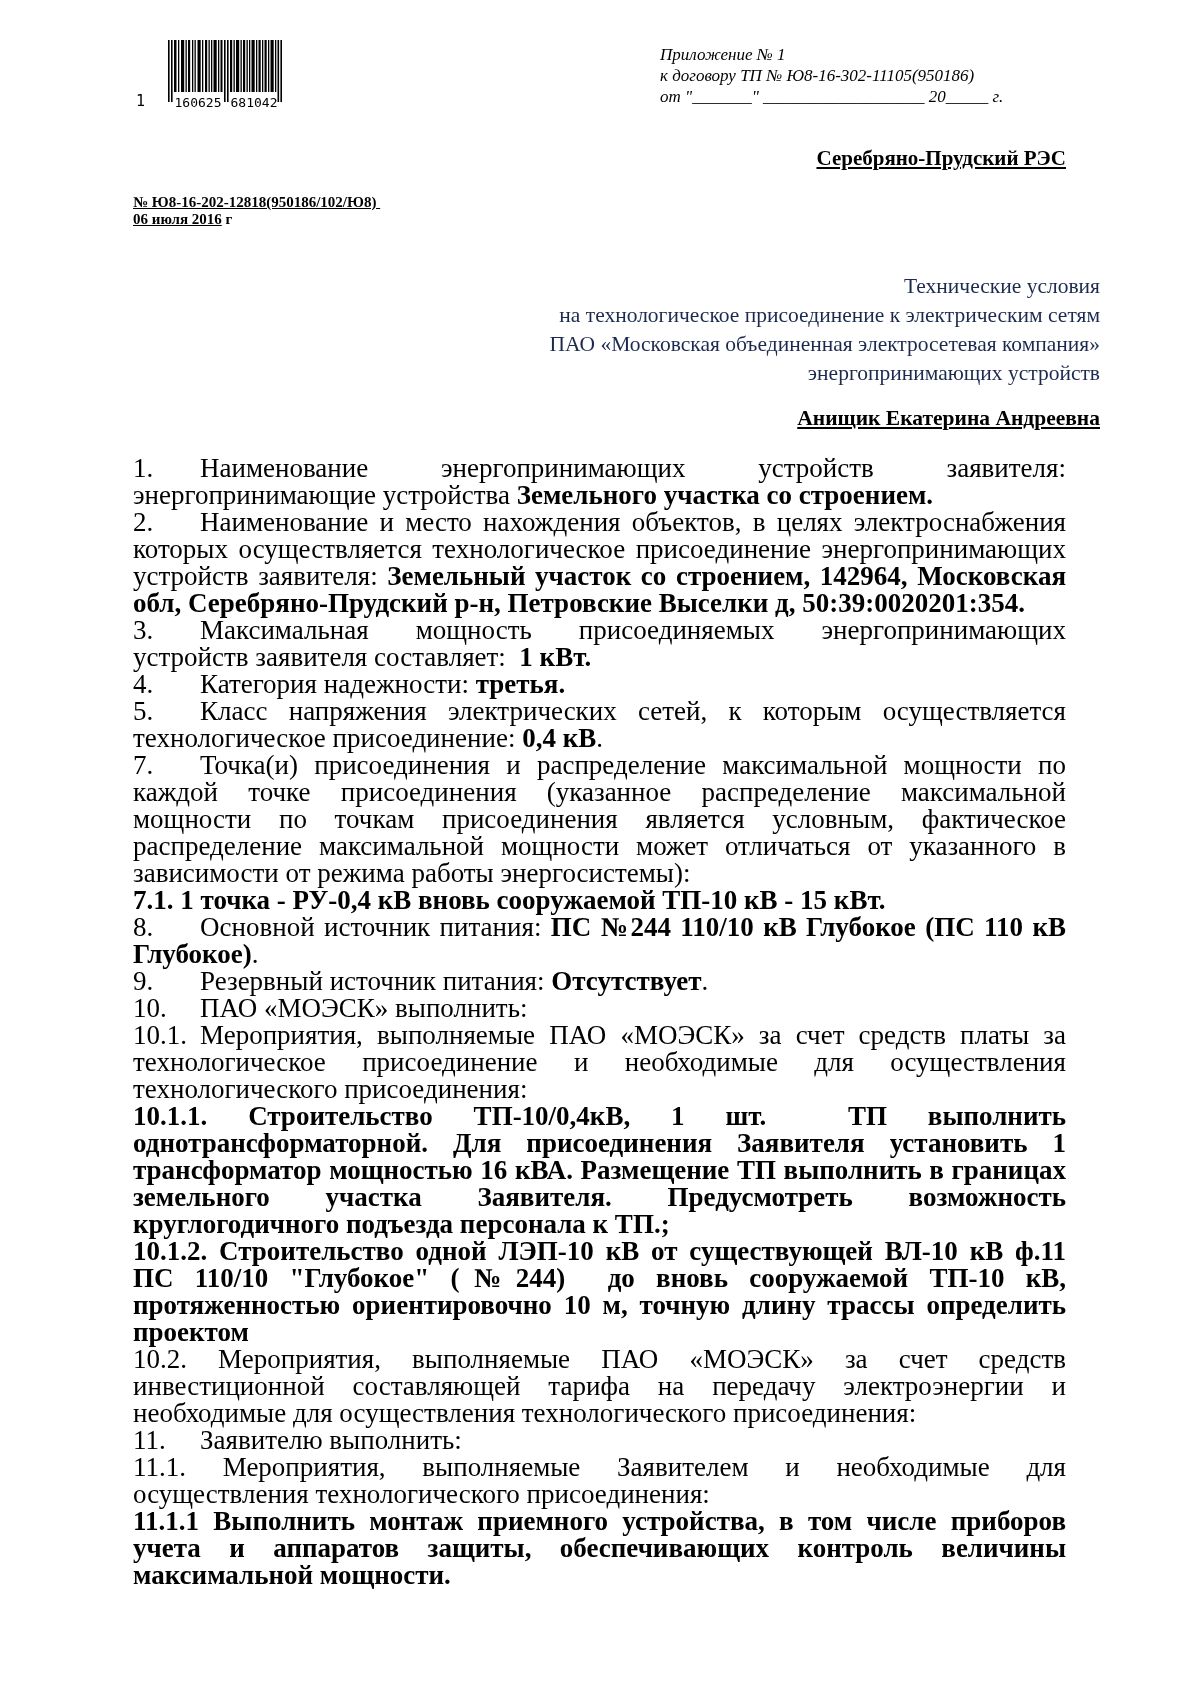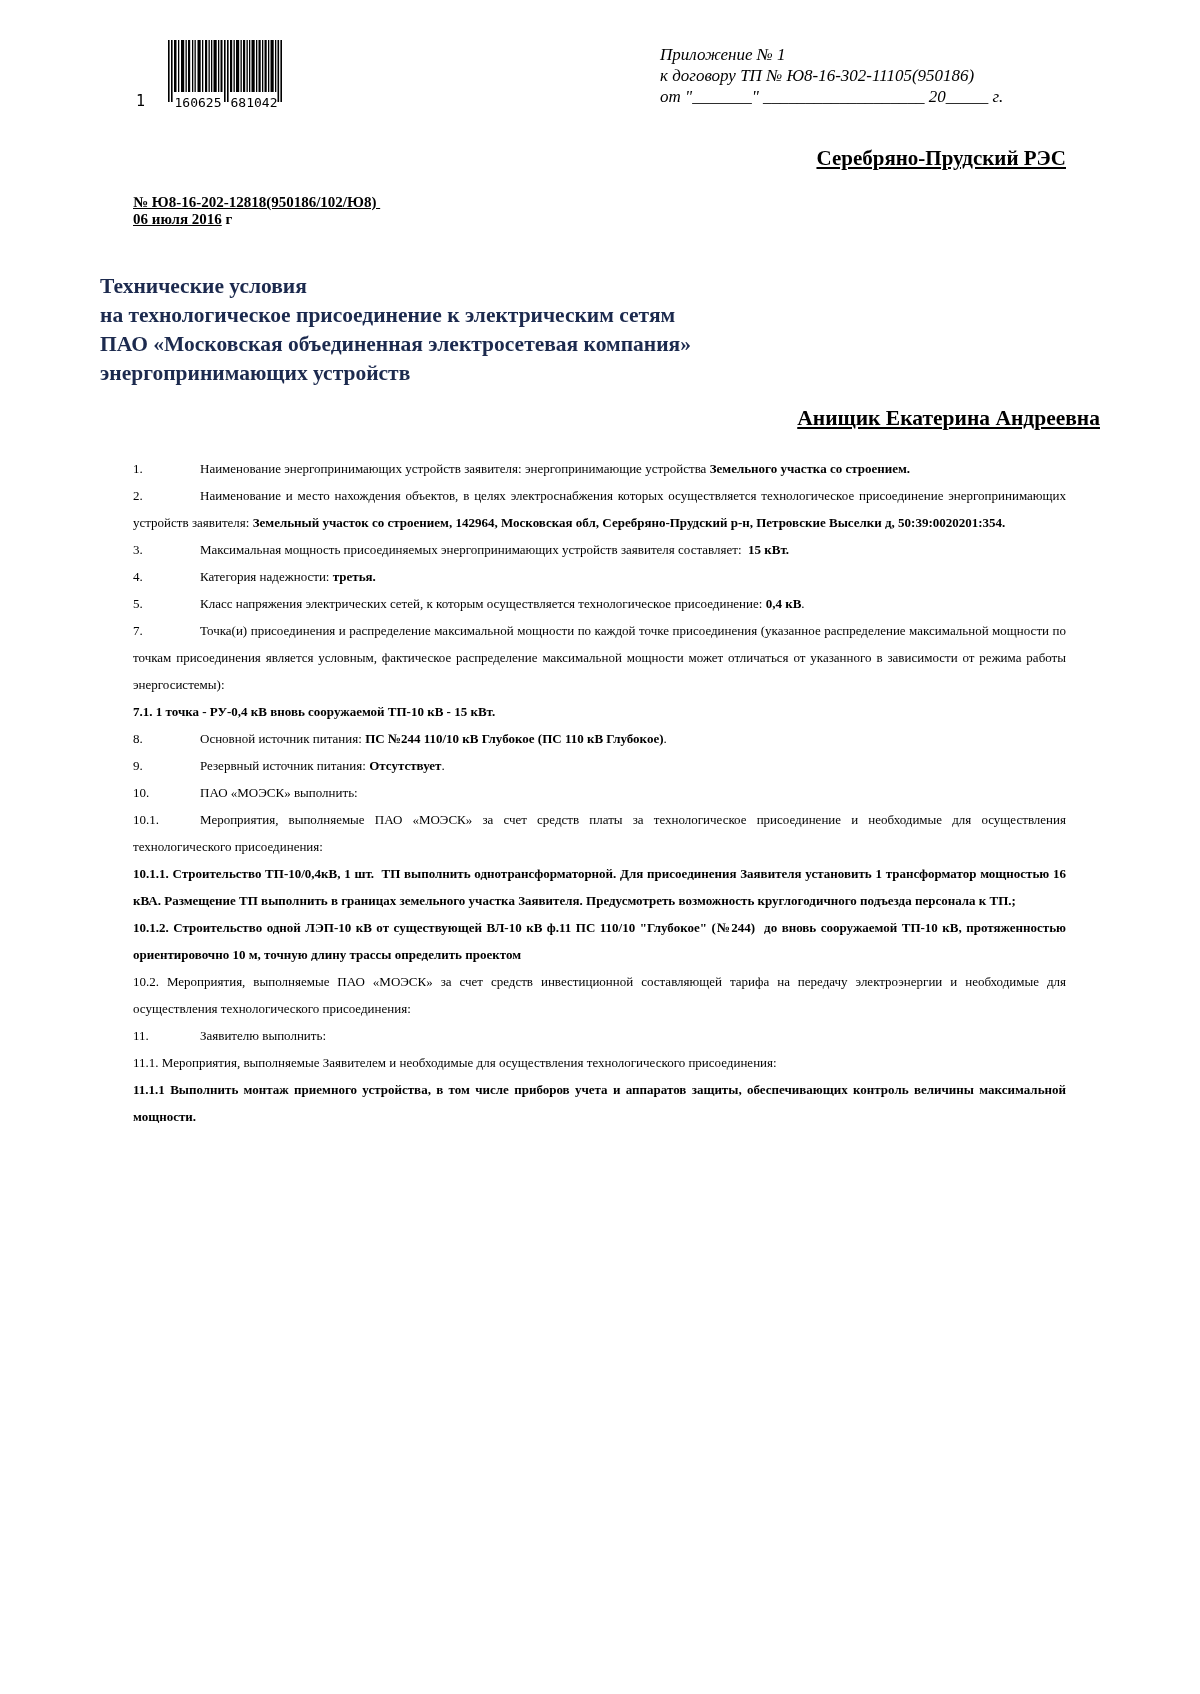--- a/index.html
+++ b/index.html
@@ -13,25 +13,25 @@
   .bc-lead { font-family:"DejaVu Sans Mono",monospace; font-size:15px; line-height:15px; margin-right:4px; padding-bottom:1px; }
   .bc-digits { font-family:"DejaVu Sans Mono",monospace; font-size:13px; }
   
   .appendix { position:absolute; left:660px; top:44px; font-size:17px; line-height:21px;font-style:italic; }
   
   .region-row { position:absolute; left:123px; right:134px; top:146px; text-align:right; font-size:21px; font-weight:bold; }
   .u { text-decoration:underline; }
   
   .num-row { position:absolute; left:133px; right:134px; top:194px; display:flex; justify-content:space-between; font-size:15px; font-weight:bold;flex-direction:column; }
   
-  .doc-title { position:absolute; left:100px; right:100px; top:272px; text-align:left; font-size:21.5px; line-height:29px; font-weight:bold; color:#1c2a4e; }
+  .doc-title { position:absolute; left:100px; right:100px; top:272px; text-align:right; font-size:21.5px; line-height:29px; font-weight:normal; color:#1c2a4e; }
   
   .applicant-row { position:absolute; left:100px; right:100px; top:406px; text-align:right; font-size:21.5px; font-weight:bold; }
   
-  .doc-body { position:absolute; left:133px; right:134px; top:455px; font-size:13px; line-height:27px; }
+  .doc-body { position:absolute; left:133px; right:134px; top:455px; font-size:27px; line-height:27px; }
   .para { margin:0; text-align:justify; }
   .num.tab { display:inline-block; min-width:67px; }
   .b { font-weight:bold; }
 </style>
 </head>
 <body>
 
 <div class="page">
 
   <div class="barcode">
@@ -105,21 +105,21 @@
     <div>энергопринимающих устройств</div>
   </div>
 
   <div class="applicant-row">
     <span class="u">Анищик Екатерина Андреевна</span>
   </div>
 
   <div class="doc-body">
       <p class="para"><span class="num tab">1.</span><span>Наименование энергопринимающих устройств заявителя: энергопринимающие устройства </span><span class="b">Земельного участка со строением.</span></p>
       <p class="para"><span class="num tab">2.</span><span>Наименование и место нахождения объектов, в целях электроснабжения которых осуществляется технологическое присоединение энергопринимающих устройств заявителя: </span><span class="b">Земельный участок со строением, 142964, Московская обл, Серебряно-Прудский р-н, Петровские Выселки д, 50:39:0020201:354.</span></p>
-      <p class="para"><span class="num tab">3.</span><span>Максимальная мощность присоединяемых энергопринимающих устройств заявителя составляет: &nbsp;</span><span class="b">15 кВт.</span></p>
+      <p class="para"><span class="num tab">3.</span><span>Максимальная мощность присоединяемых энергопринимающих устройств заявителя составляет: &nbsp;</span><span class="b">1 кВт.</span></p>
       <p class="para"><span class="num tab">4.</span><span>Категория надежности: </span><span class="b">третья.</span></p>
       <p class="para"><span class="num tab">5.</span><span>Класс напряжения электрических сетей, к которым осуществляется технологическое присоединение: </span><span class="b">0,4 кВ</span><span>.</span></p>
       <p class="para"><span class="num tab">7.</span><span>Точка(и) присоединения и распределение максимальной мощности по каждой точке присоединения (указанное распределение максимальной мощности по точкам присоединения является условным, фактическое распределение максимальной мощности может отличаться от указанного в зависимости от режима работы энергосистемы):</span></p>
       <p class="para"><span class="num b">7.1.</span> <span class="b">1 точка - РУ-0,4 кВ вновь сооружаемой ТП-10 кВ - 15 кВт.</span></p>
       <p class="para"><span class="num tab">8.</span><span>Основной источник питания: </span><span class="b">ПС №244 110/10 кВ Глубокое (ПС 110 кВ Глубокое)</span><span>.</span></p>
       <p class="para"><span class="num tab">9.</span><span>Резервный источник питания: </span><span class="b">Отсутствует</span><span>.</span></p>
       <p class="para"><span class="num tab">10.</span><span>ПАО «МОЭСК» выполнить:</span></p>
       <p class="para"><span class="num tab">10.1.</span><span>Мероприятия, выполняемые ПАО «МОЭСК» за счет средств платы за технологическое присоединение и необходимые для осуществления технологического присоединения:</span></p>
       <p class="para"><span class="num b">10.1.1.</span> <span class="b">Строительство ТП-10/0,4кВ, 1 шт. &nbsp;ТП выполнить однотрансформаторной. Для присоединения Заявителя установить 1 трансформатор мощностью 16 кВА. Размещение ТП выполнить в границах земельного участка Заявителя. Предусмотреть возможность круглогодичного подъезда персонала к ТП.;</span></p>
       <p class="para"><span class="num b">10.1.2.</span> <span class="b">Строительство одной ЛЭП-10 кВ от существующей ВЛ-10 кВ ф.11 ПС 110/10 "Глубокое" (№244) &nbsp;до вновь сооружаемой ТП-10 кВ, протяженностью ориентировочно 10 м, точную длину трассы определить проектом</span></p>

